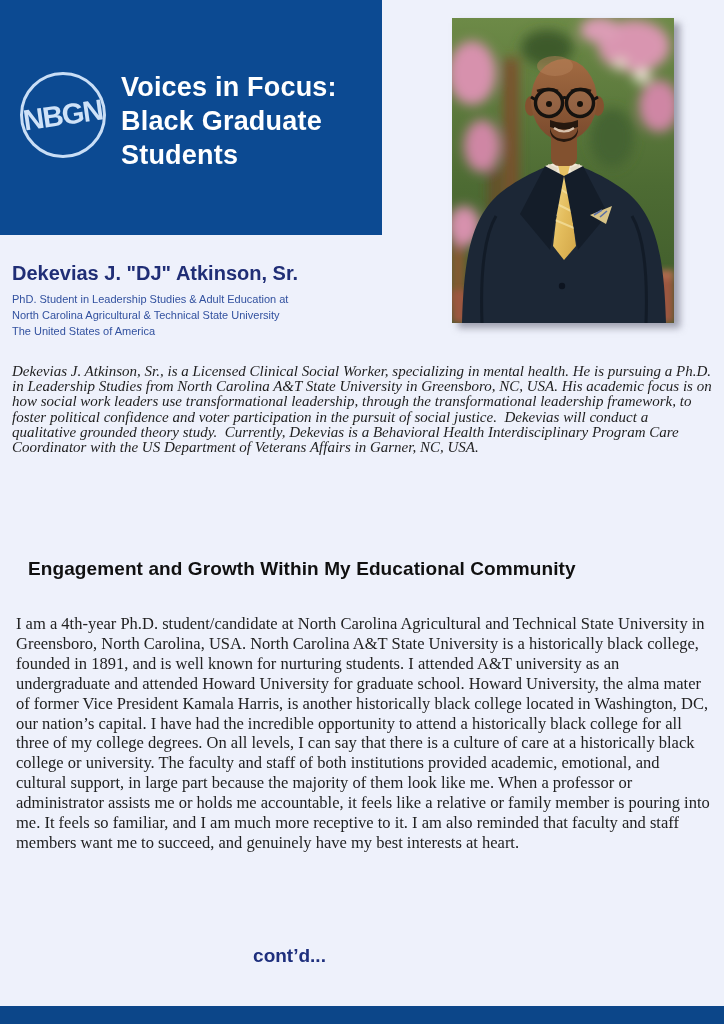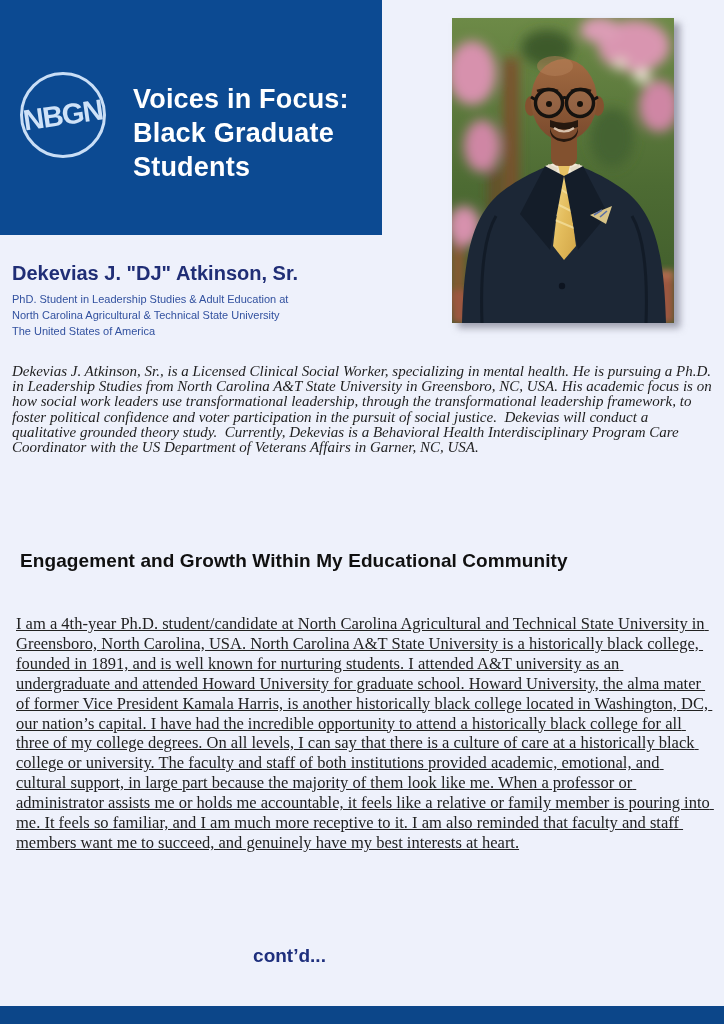--- a/index.html
+++ b/index.html
@@ -66,21 +66,20 @@
   .article-heading{
     position:absolute;left:16px;top:546px;width:690px;
     color:#101010;font-weight:bold;font-size:19px;
     letter-spacing:.1px;
   }
   .article-body{
     position:absolute;left:16px;top:614px;width:694px;
     font-family:"Liberation Serif", serif;
     color:#222222;font-size:16.5px;line-height:19.9px;
     white-space:pre-wrap;
-    text-decoration:underline;
   }
   .continued{
     position:absolute;left:0;top:945px;width:579px;
     text-align:center;
     color:#1e2f7d;font-weight:bold;font-size:19px;
   }
   
   .footer-bar{
     position:absolute;left:0;top:1006px;width:724px;height:18px;
     background:#0c4689;
@@ -88,21 +87,21 @@
 </style>
 </head>
 <body>
 
 <div class="header-box">
   <div class="logo-wrap">
     <div class="logo-circle">
       <span class="logo-text">NBGN</span>
     </div>
   </div>
-  <h1 class="header-title" style="margin:16px;">Voices in Focus:
+  <h1 class="header-title" style="margin:4px;">Voices in Focus:
 Black Graduate
 Students</h1>
 </div>
 
 <div class="portrait">
   <svg viewBox="0 0 222 305" preserveAspectRatio="none">
     <defs>
       <linearGradient id="bgGrad" x1="0" y1="0" x2="0" y2="1">
         <stop offset="0" stop-color="#6d8a47"></stop>
         <stop offset="0.55" stop-color="#4d6b33"></stop>
@@ -188,17 +187,17 @@
     <path d="M98,110 Q97,122 112,124 Q127,122 126,110 Q124,121 112,121 Q100,121 98,110 Z" fill="#26180f"></path>
   </svg>
 </div>
 
 <h2 class="profile-name" style="margin:0;">Dekevias J. "DJ" Atkinson, Sr.</h2>
 <div class="profile-affiliation">PhD. Student in Leadership Studies &amp; Adult Education at
 North Carolina Agricultural &amp; Technical State University
 The United States of America</div>
 <p class="profile-bio" style="margin:0;">Dekevias J. Atkinson, Sr., is a Licensed Clinical Social Worker, specializing in mental health. He is pursuing a Ph.D. in Leadership Studies from North Carolina A&amp;T State University in Greensboro, NC, USA. His academic focus is on how social work leaders use transformational leadership, through the transformational leadership framework, to foster political confidence and voter participation in the pursuit of social justice.  Dekevias will conduct a qualitative grounded theory study.  Currently, Dekevias is a Behavioral Health Interdisciplinary Program Care Coordinator with the US Department of Veterans Affairs in Garner, NC, USA.</p>
 
-<h3 class="article-heading" style="margin:4px;">Engagement and Growth Within My Educational Community</h3>
+<h3 class="article-heading" style="margin:12px;">Engagement and Growth Within My Educational Community</h3>
 <p class="article-body" style="margin:0;">I am a 4th-year Ph.D. student/candidate at North Carolina Agricultural and Technical State University in Greensboro, North Carolina, USA. North Carolina A&amp;T State University is a historically black college, founded in 1891, and is well known for nurturing students. I attended A&amp;T university as an undergraduate and attended Howard University for graduate school. Howard University, the alma mater of former Vice President Kamala Harris, is another historically black college located in Washington, DC, our nation’s capital. I have had the incredible opportunity to attend a historically black college for all three of my college degrees. On all levels, I can say that there is a culture of care at a historically black college or university. The faculty and staff of both institutions provided academic, emotional, and cultural support, in large part because the majority of them look like me. When a professor or administrator assists me or holds me accountable, it feels like a relative or family member is pouring into me. It feels so familiar, and I am much more receptive to it. I am also reminded that faculty and staff members want me to succeed, and genuinely have my best interests at heart.</p>
 <div class="continued">cont’d...</div>
 
 <div class="footer-bar"></div>
 
 </body></html>

